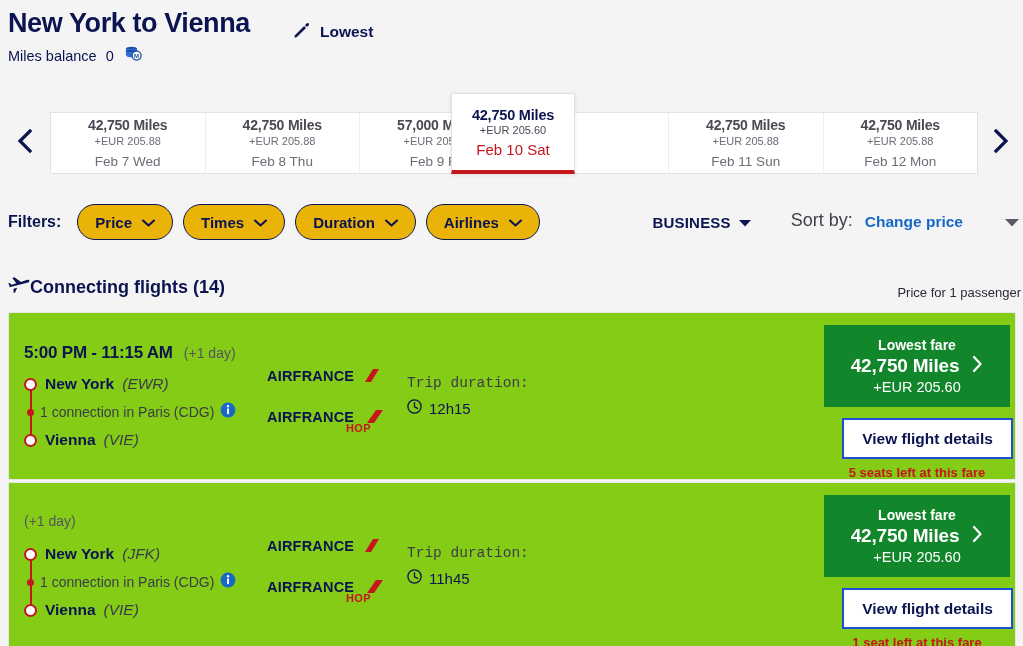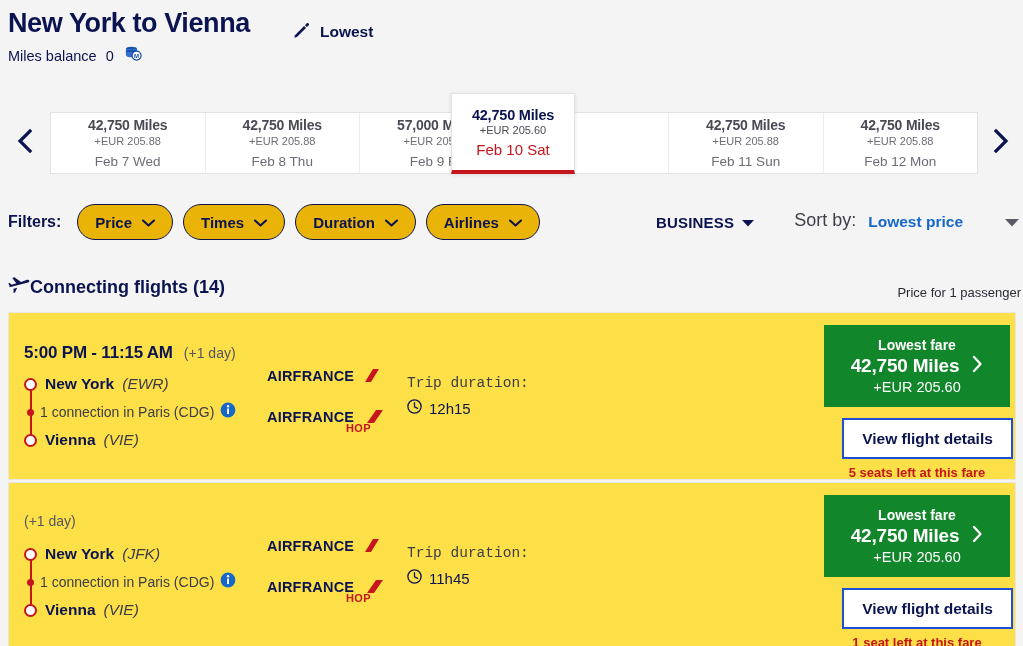--- a/index.html
+++ b/index.html
@@ -92,21 +92,21 @@
   .sort-caret { margin-left: 42px; cursor: pointer; }
 
   
   .section-head { position: absolute; left: 8px; top: 275px; display: flex; align-items: center; }
   .section-title { font-size: 18px; font-weight: bold; color: #0b1450; }
   .price-note { position: absolute; right: 2px; top: 285px; font-size: 13px; color: #2b2b38; }
 
   
   .card {
     position: absolute; left: 8px; width: 1008px;
-    background: #fde047; border: 1px solid #e6e6e6;
+    background: #84cc16; border: 1px solid #e6e6e6;
   }
   .card-1 { top: 312px; height: 168px; }
   .card-2 { top: 482px; height: 168px; }
 
   .times-row { position: absolute; left: 15px; top: 30px; display: flex; align-items: baseline; gap: 11px; }
   .times { font-size: 17px; font-weight: bold; color: #0b1450; letter-spacing: -0.2px; }
   .plusday { font-size: 14px; color: #555560; }
 
   .route { position: absolute; left: 15px; top: 58px; width: 260px; }
   .route-line {
@@ -290,21 +290,21 @@
   <div class="cabin-sort">
     <div class="cabin-btn">
       <span class="cabin-label">BUSINESS</span>
       <span>
         <svg width="12" height="8" viewBox="0 0 12 8">
             <polygon points="0,1 12,1 6,7.5" fill="#0b1450"></polygon>
           </svg>
       </span>
     </div>
     <span class="sortby-label">Sort by:</span>
-    <span class="sort-value">Lowest price</span>
+    <span class="sort-value">Change price</span>
     <span class="sort-caret">
       <svg width="14" height="9" viewBox="0 0 14 9">
           <polygon points="0,1 14,1 7,8.5" fill="#5b5b66"></polygon>
         </svg>
     </span>
   </div>
 
   <div class="section-head">
     <span>
       <svg width="22" height="20" viewBox="0 0 22 20">

